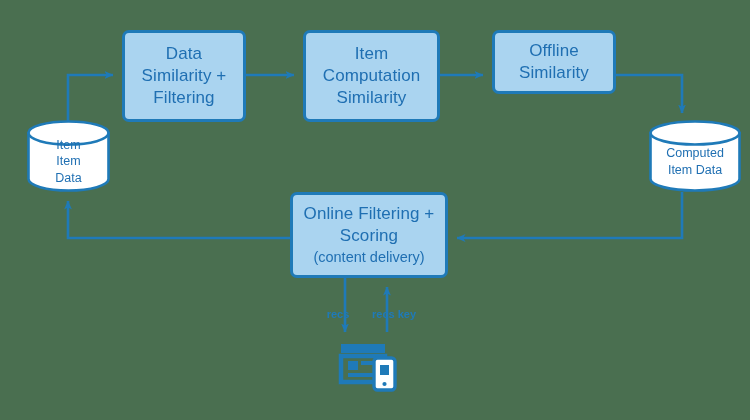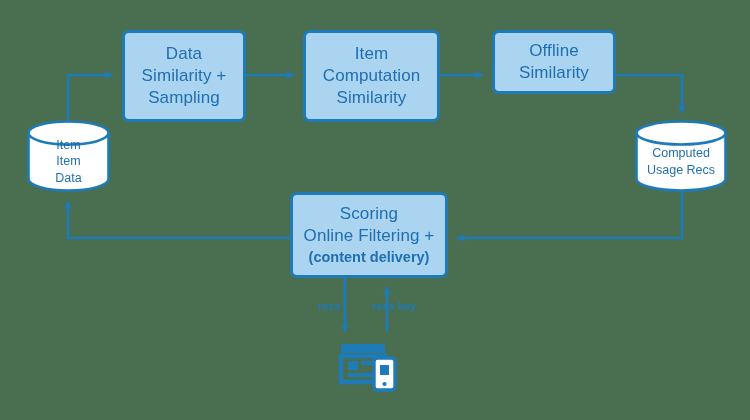--- a/index.html
+++ b/index.html
@@ -40,21 +40,21 @@
     color: #1f6fb2;
     text-align: center;
     line-height: 1.28;
   }
   .proc-label {
     font-size: 17px;
     letter-spacing: 0.1px;
   }
   .proc-sublabel {
     font-size: 14.5px;
-    font-weight: bold;
+    font-weight: normal;
     margin-top: 1px;
   }
 
   #box-cleansing   { left: 122px; top: 30px;  width: 124px; height: 92px; }
   #box-similarity  { left: 303px; top: 30px;  width: 137px; height: 92px; }
   #box-offline     { left: 492px; top: 30px;  width: 124px; height: 64px; }
   #box-online      { left: 290px; top: 192px; width: 158px; height: 86px; }
 
   
   .cylinder {
@@ -78,31 +78,32 @@
     color: #1f6fb2;
     font-size: 12.5px;
     line-height: 1.32;
     text-align: center;
     padding-top: 11px;
     box-sizing: border-box;
     pointer-events: none;
   }
 
   #cyl-item-usage  { left: 26px;  top: 120px; width: 85px;  height: 72px; }
-  #cyl-computed    { left: 634px; top: 120px; width: 94px;  height: 72px; }
+  #cyl-computed    { left: 648px; top: 120px; width: 94px;  height: 72px; }
 
   
   .edge-label {
     position: absolute;
     color: #1f7ab8;
     font-size: 11px;
     font-weight: bold;
     line-height: 1.2;
-    text-align: left;
+    text-align: center;
     white-space: nowrap;
+    margin-top: 8px;
   }
   #label-recs     { left: 318px; top: 300px; width: 40px; }
   #label-item-key { left: 372px; top: 300px; width: 40px; }
 
   
   #device-icon {
     position: absolute;
     left: 338px;
     top: 340px;
     width: 62px;
@@ -159,21 +160,21 @@
       <span>Item</span>
       <span>Item</span>
       <span>Data</span>
     </div>
   </div>
 
   <div class="proc-box" id="box-cleansing">
     <div class="proc-label">
       <div>Data</div>
       <div>Similarity +</div>
-      <div>Sampling</div>
+      <div>Filtering</div>
     </div>
   </div>
 
   <div class="proc-box" id="box-similarity">
     <div class="proc-label">
       <div>Item</div>
       <div>Computation</div>
       <div>Similarity</div>
     </div>
   </div>
@@ -185,28 +186,28 @@
     </div>
   </div>
 
   <div class="cylinder" id="cyl-computed">
     <svg class="cyl-svg" width="94" height="72" viewBox="0 0 94 72">
       <path d="M2.5,13 L2.5,59 A44.5,11.5 0 0 0 91.5,59 L91.5,13 Z" fill="#ffffff" stroke="#1f7ab8" stroke-width="2.6"></path>
       <ellipse cx="47" cy="13" rx="44.5" ry="11.5" fill="#ffffff" stroke="#1f7ab8" stroke-width="2.6"></ellipse>
     </svg>
     <div class="cyl-text">
       <span>Computed</span>
-      <span>Usage Recs</span>
+      <span>Item Data</span>
     </div>
   </div>
 
   <div class="proc-box" id="box-online">
     <div class="proc-label">
+      <div>Online Filtering +</div>
       <div>Scoring</div>
-      <div>Online Filtering +</div>
     </div>
     <div class="proc-sublabel">(content delivery)</div>
   </div>
 
   <div class="edge-label" id="label-recs">recs</div>
   <div class="edge-label" id="label-item-key">recs key</div>
 
   <div id="device-icon">
     <svg width="62" height="52" viewBox="0 0 62 52">
 

